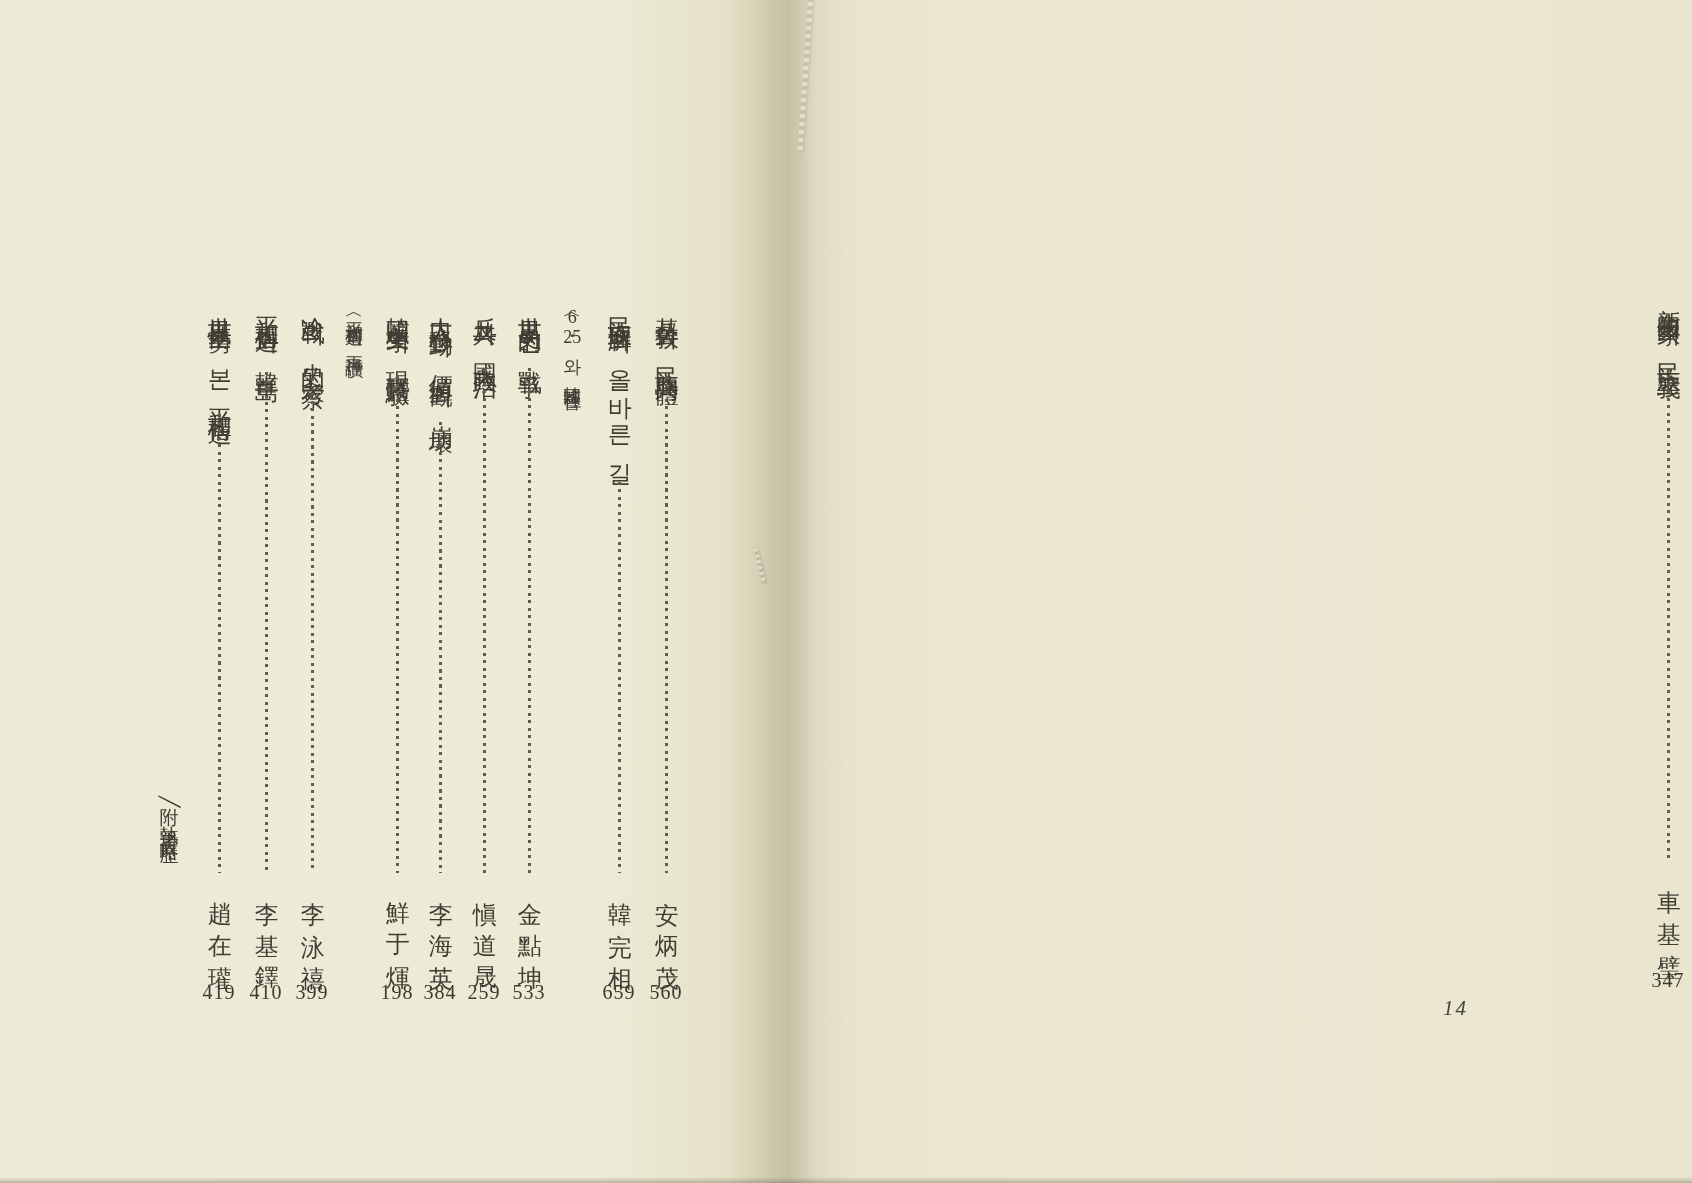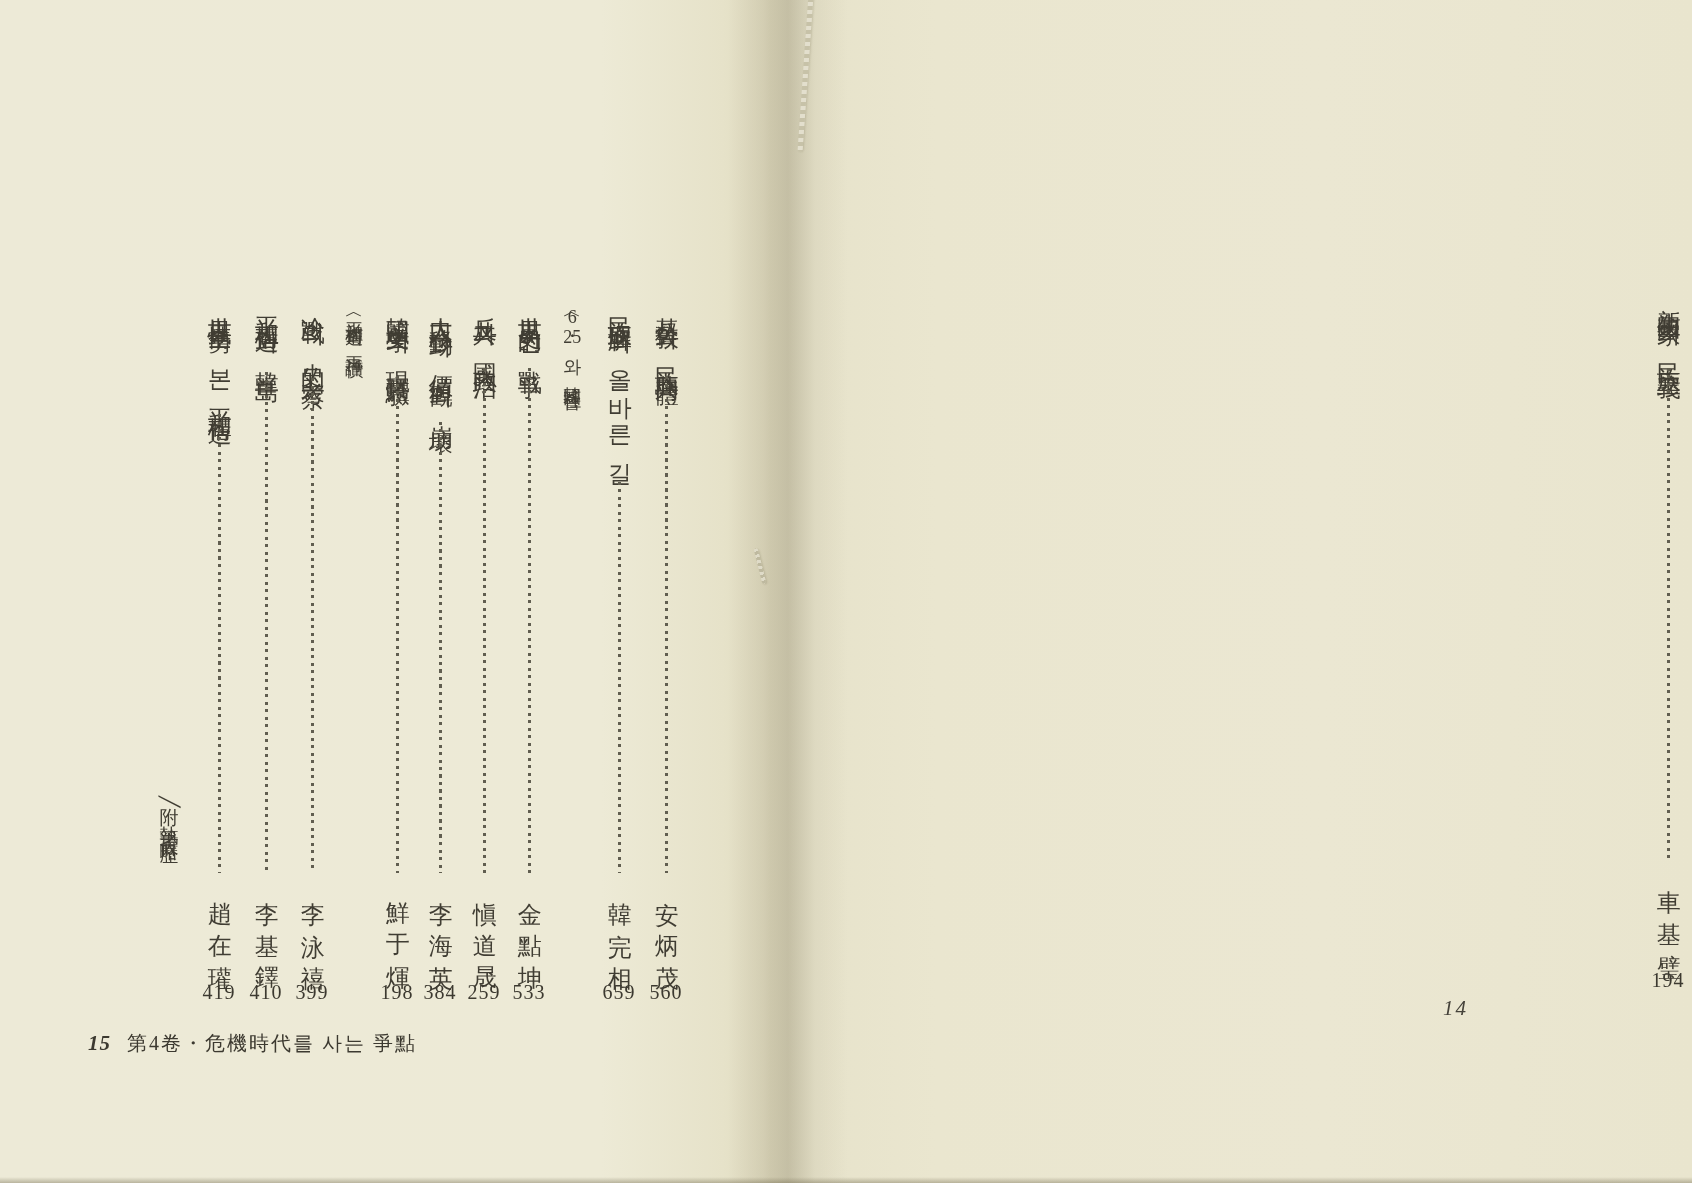--- a/index.html
+++ b/index.html
@@ -155,30 +155,29 @@
     <span class="vtext title">世界情勢로 본 平和構造</span>
     <span class="leader"></span>
     <span class="vtext author">趙在瓘</span>
     <span class="num">419</span>
   </div>
 
   <div class="col appendix-col" style="left:149px;top:793px;">
     <span class="vtext appendix">附╱執筆者 略歷</span>
   </div>
 
-  <div class="footer"><span class="folio">15</span><span class="book-title">第4卷・危機時代를 사는 爭點</span></div>
 </div>
 
 <div class="page page-right">
 
   <div class="col" style="left:880px;top:290px;height:702px;">
     <span class="vtext title">新生國家의 民族主義</span>
     <span class="leader"></span>
     <span class="vtext author">車基璧</span>
-    <span class="num">194</span>
+    <span class="num">347</span>
   </div>
 </div>
 
 <div class="folio-right">14</div>
 
 <div class="gutter"></div>
 <div class="thread-top"></div>
 <div class="thread-knot"></div>
 <div class="bottom-edge"></div>
 

